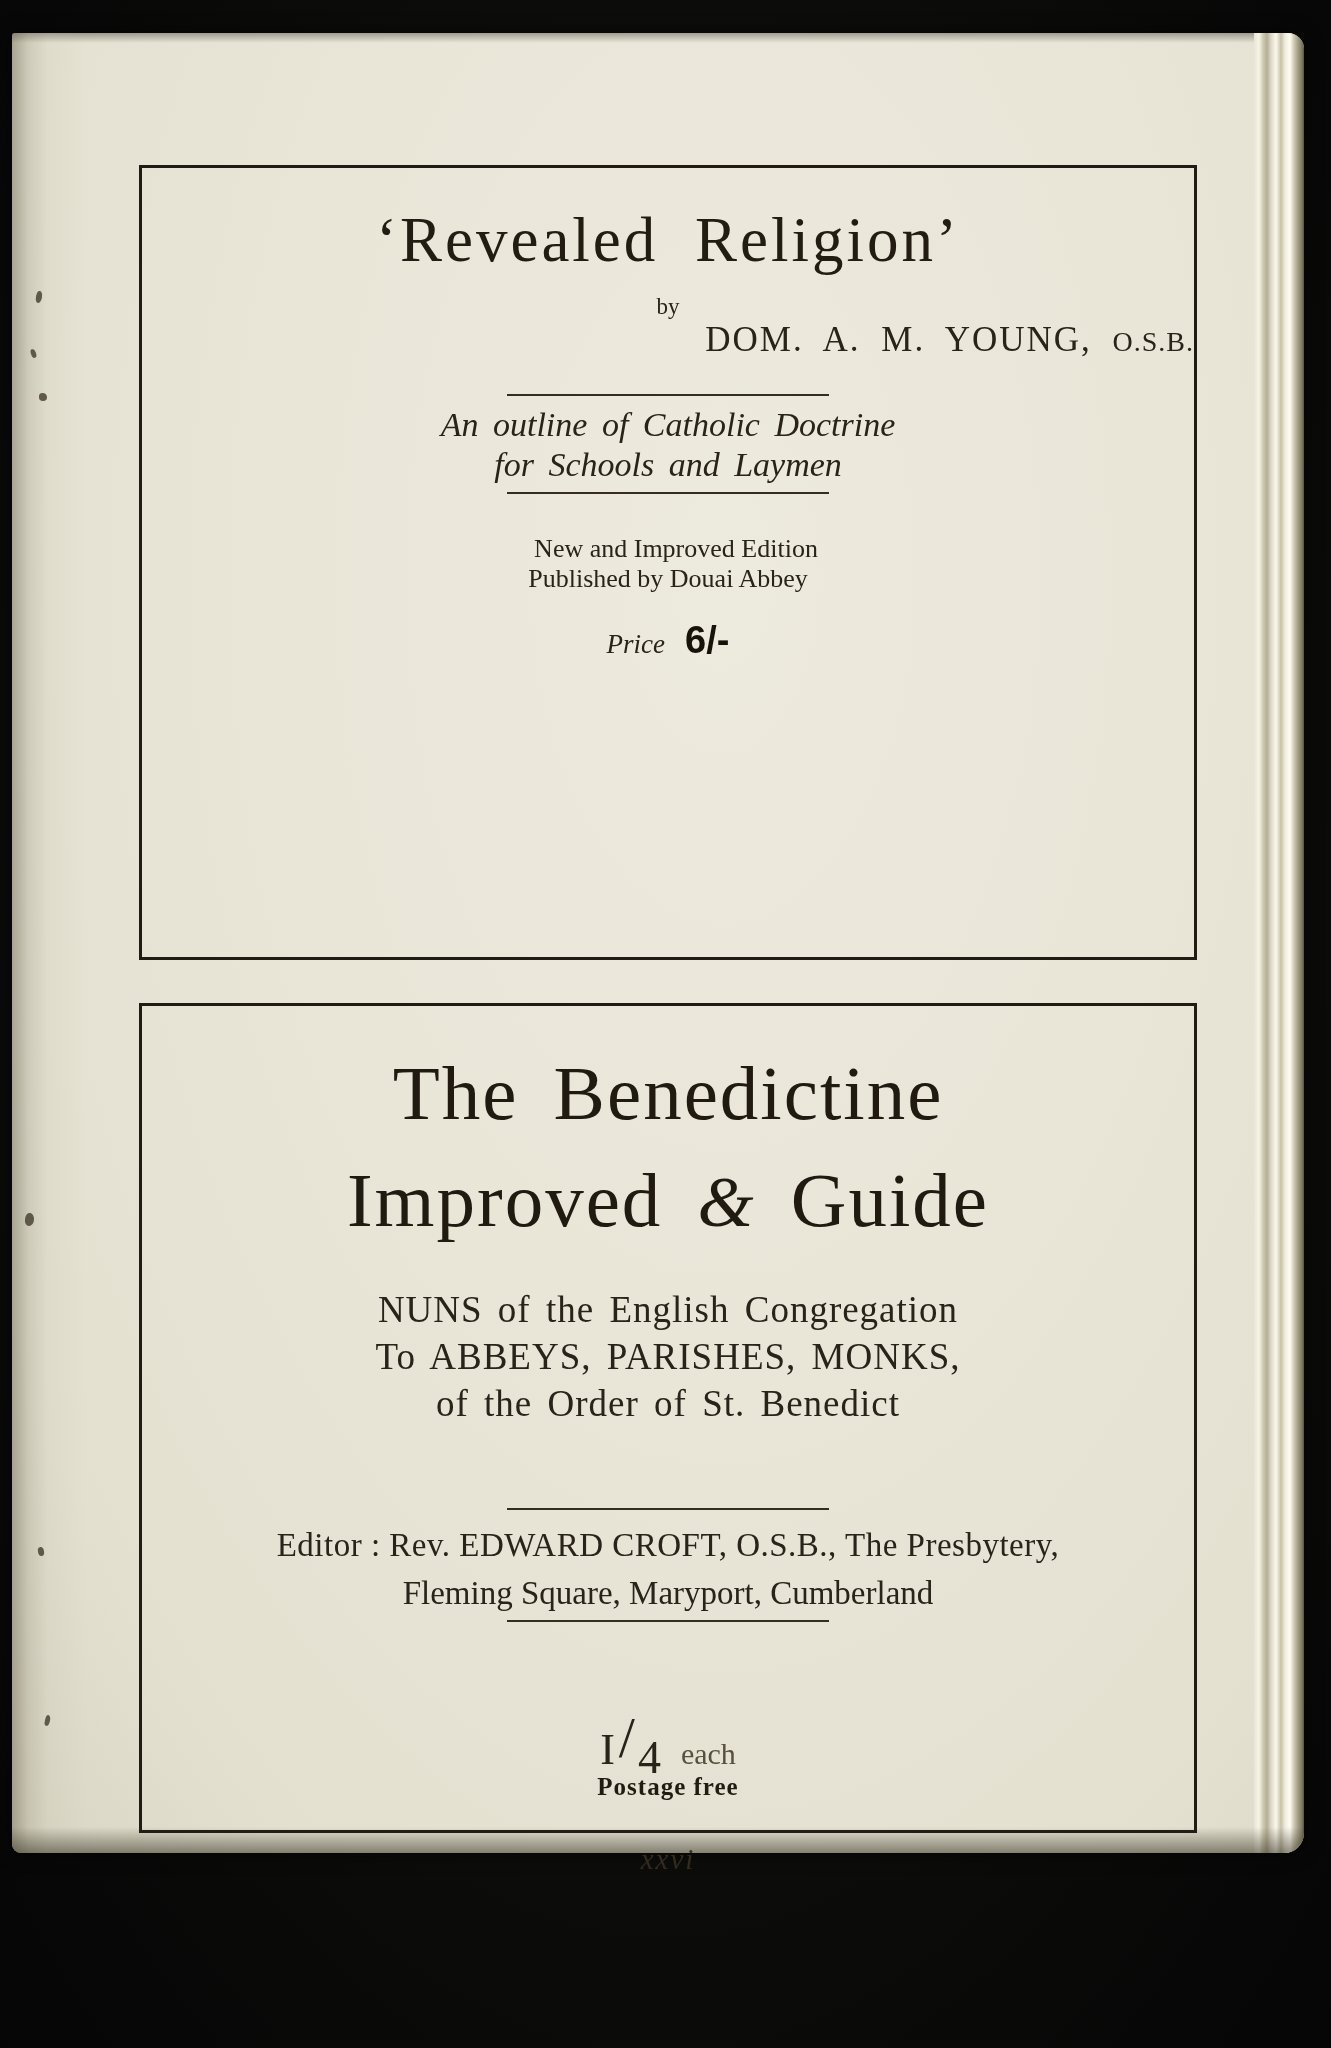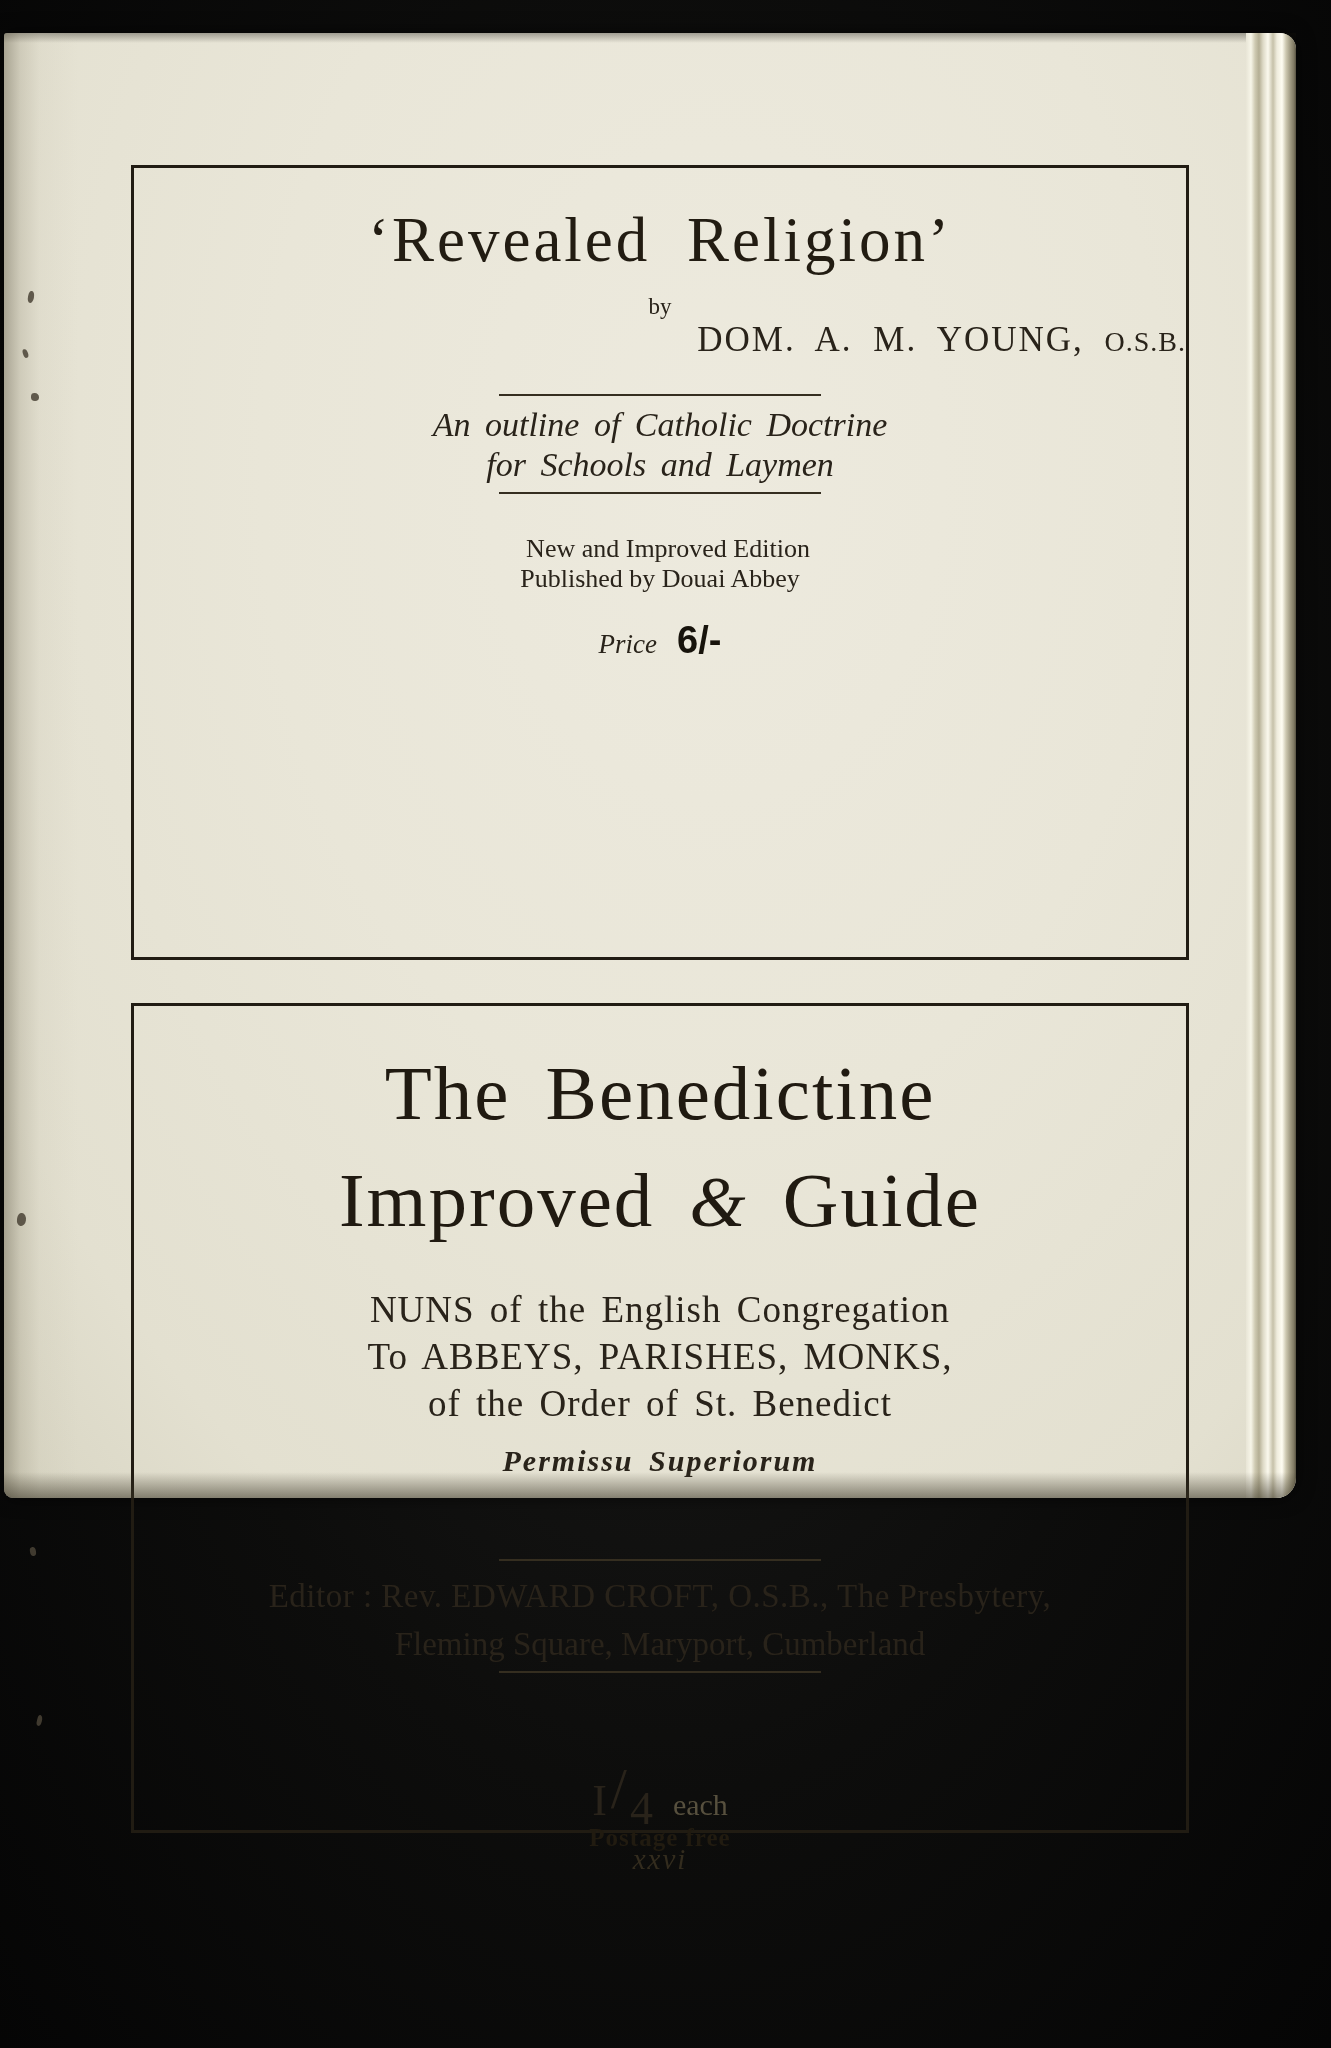--- a/index.html
+++ b/index.html
@@ -3,21 +3,21 @@
 <meta charset="utf-8">
 <style>
   html,body{margin:0;padding:0;background:#000;}
   .stage{
     position:relative;width:1331px;height:2048px;overflow:hidden;
     background:radial-gradient(ellipse at 50% 45%, #1b1b1a 0%, #0d0d0c 55%, #050505 100%);
     font-family:"Liberation Serif","DejaVu Serif",serif;
   }
   
   .page{
-    position:absolute;left:4px;top:33px;width:1292px;height:1465px;
+    position:absolute;left:12px;top:33px;width:1292px;height:1820px;
     background:radial-gradient(ellipse at 55% 30%, #edeade 0%, #e9e6d8 45%, #e3e0d0 82%, #d8d5c3 100%);
     border-radius:3px 16px 20px 9px;
     box-shadow:0 0 18px rgba(0,0,0,.6);
   }
   .page:before{ 
     content:"";position:absolute;left:0;top:0;right:0;height:10px;
     background:linear-gradient(180deg, rgba(20,18,12,.35), rgba(20,18,12,0));
   }
   .page:after{ 
     content:"";position:absolute;left:0;bottom:0;right:0;height:26px;
@@ -121,21 +121,20 @@
       <div class="ad2-title t2">
         <span>Improved</span>
         <span class="amp">&amp;</span>
         <span>Guide</span>
       </div>
       <div class="ad2-aud">
         <div>NUNS of the English Congregation</div>
         <div>To ABBEYS, PARISHES, MONKS,</div>
         <div>of the Order of St. Benedict</div>
       </div>
-      <div class="ad2-perm">Permissu Superiorum</div>
       <div class="rule rule-c"></div>
       <div class="ad2-ed1">Editor :  Rev. EDWARD CROFT, O.S.B.,  The Presbytery,</div>
       <div class="ad2-ed2">Fleming Square, Maryport, Cumberland</div>
       <div class="rule rule-d"></div>
       <div class="ad2-price">
         <span class="num">I</span><span class="slash">/</span><span class="den">4</span><span class="unit">each</span>
       </div>
       <div class="ad2-postage">Postage free</div>
     </section>
 

